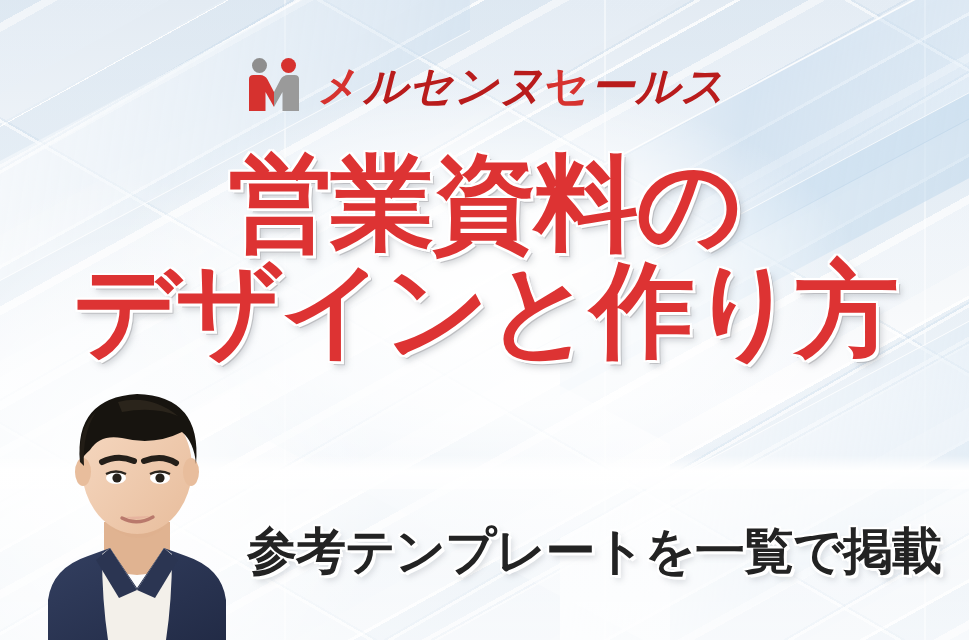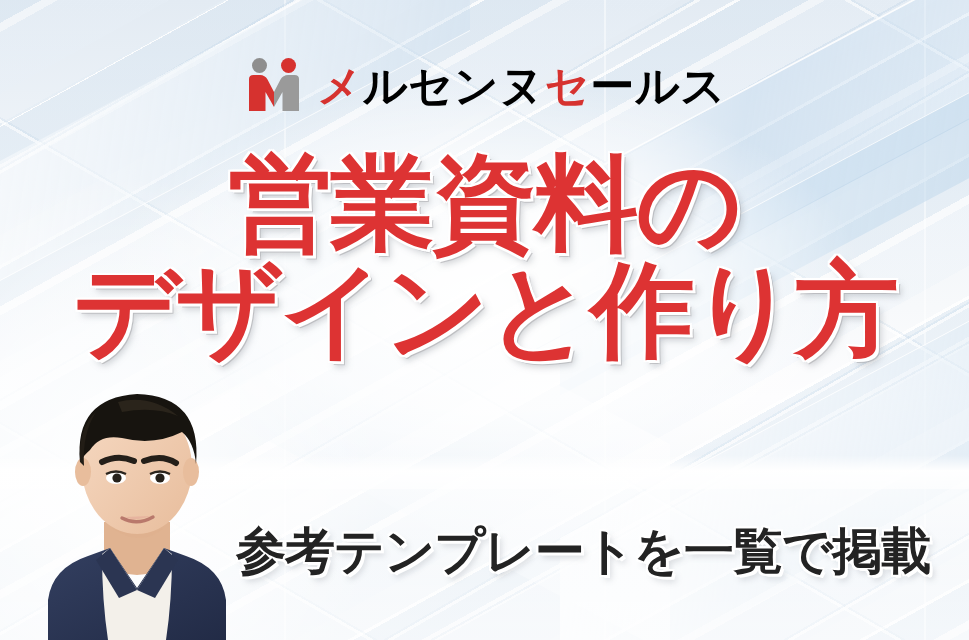--- a/index.html
+++ b/index.html
@@ -122,21 +122,21 @@
     display:flex; align-items:center; justify-content:center; gap:12px;
     z-index:6;
   }
   .logo-mark { width:62px; height:62px; display:block; }
   .logo-word {
     font-size:44px; font-weight:700; letter-spacing:0.5px;
     line-height:1; white-space:nowrap;
     font-family:"DejaVu Sans", sans-serif;
   }
   .logo-word .k-red  { color:#d6322f; }
-  .logo-word .k-dark { color:#000000; }
+  .logo-word .k-dark { color:#b91c1c;font-style:italic; }
 
   
   .headline {
     position:absolute; left:0; right:0; top:150px;
     z-index:7; text-align:center;
     font-family:"DejaVu Sans", sans-serif;
     font-weight:700;
     color:#dd3333;
     line-height:1.03;
   }
@@ -161,21 +161,21 @@
   .portrait {
     position:absolute; left:22px; bottom:0;
     width:230px; height:290px;
     z-index:8;
   }
   .portrait svg { display:block; width:100%; height:100%; }
 
   
   .subtext {
     position:absolute; left:236px; top:524px; width:716px;
-    z-index:9; text-align:left;
+    z-index:9; text-align:center;
     font-family:"DejaVu Sans", sans-serif;
     font-weight:700; font-size:50px; letter-spacing:-1px;
     color:#232323; line-height:1.1; white-space:nowrap;
     text-shadow:
       2px 0 0 #fff, -2px 0 0 #fff, 0 2px 0 #fff, 0 -2px 0 #fff,
       2px 2px 0 #fff, -2px 2px 0 #fff, 2px -2px 0 #fff, -2px -2px 0 #fff,
       3px 3px 0 #fff, 4px 5px 6px rgba(120,126,136,0.30);
   }
 </style>
 </head>

